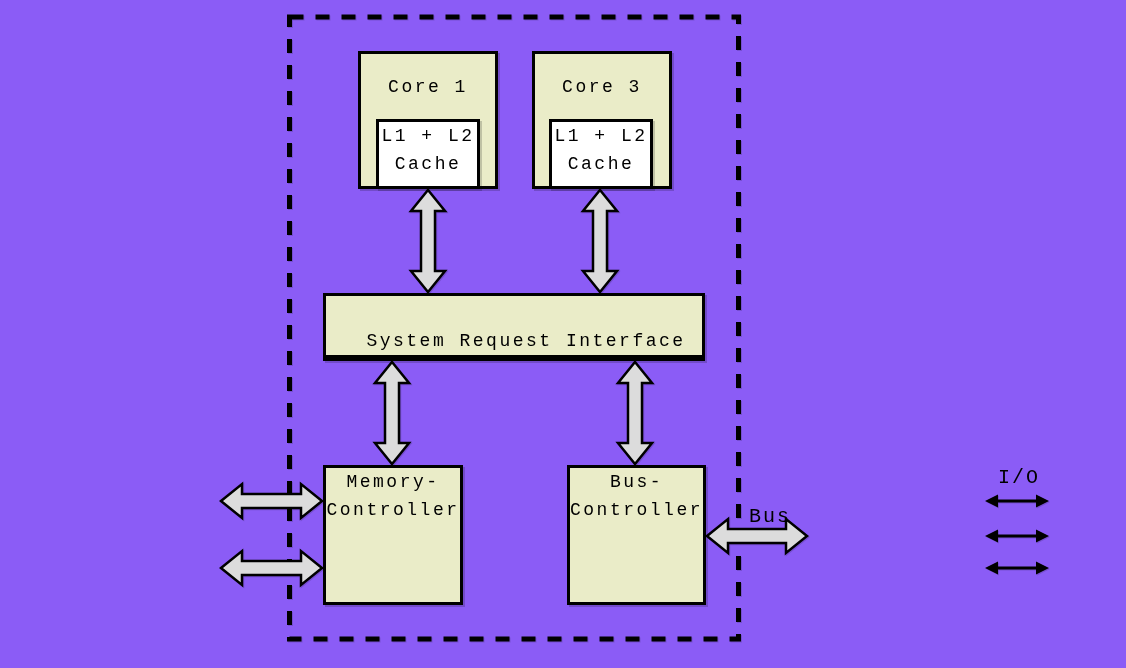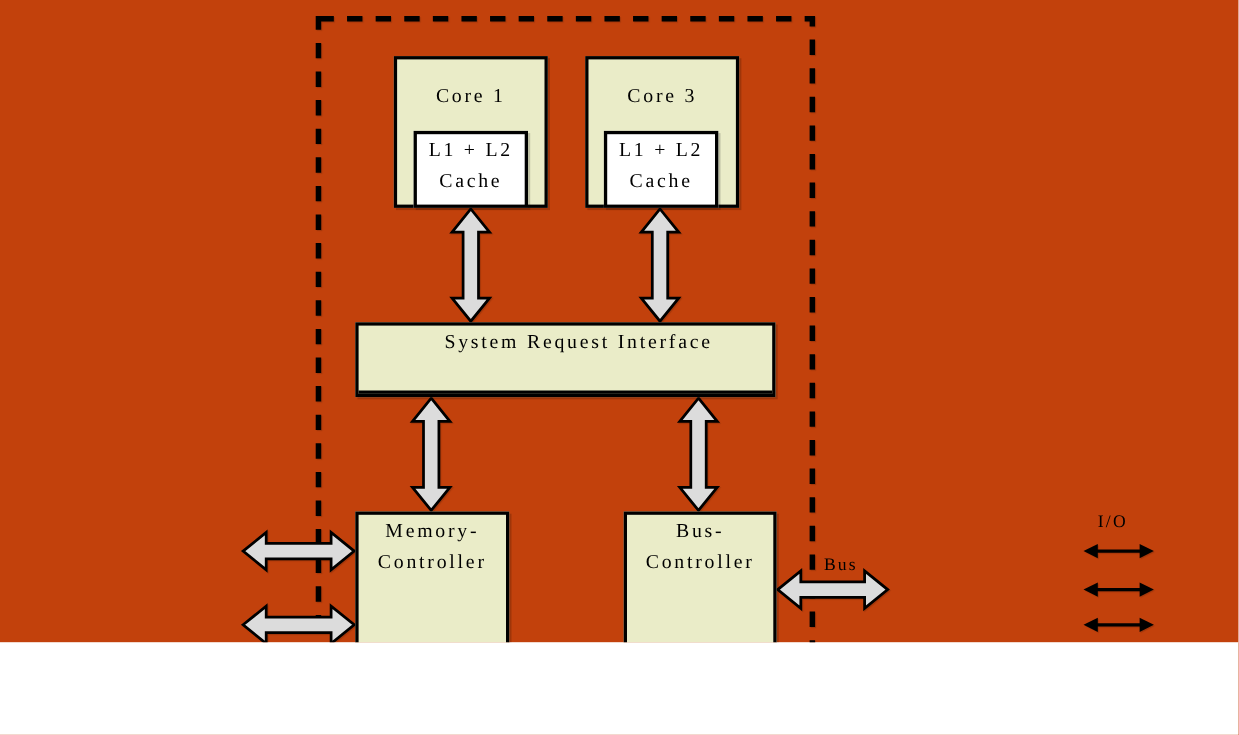--- a/index.html
+++ b/index.html
@@ -1,35 +1,35 @@
 <!DOCTYPE html>
 <html><head>
 <meta charset="utf-8">
 <style>
   html,body { margin:0; padding:0; background:#ffffff; }
   .stage {
-    position:relative; width:1126px; height:584px; background:#c2410c;
-    font-family:Liberation Serif, serif; overflow:hidden;
+    position:relative; width:1126px; height:668px; background:#8b5cf6;
+    font-family:Liberation Mono, monospace; overflow:hidden;
   }
   .node {
     position:absolute; box-sizing:border-box;
     background:#eaecc8; border:3px solid #000;
     box-shadow:2px 2px 0 rgba(0,0,0,0.18);
   }
   .node.white { background:#ffffff; }
   .lbl {
     font-size:18px; letter-spacing:2.5px; color:#000;
     white-space:nowrap; line-height:28px; text-align:center;
   }
   .fill-center { display:flex; align-items:center; justify-content:flex-start; flex-direction:column; width:100%; height:100%; }
   .toplabel { position:absolute; left:0; top:0; width:100%; height:66px; display:flex; align-items:center; justify-content:center; }
   .stackbox { display:flex; flex-direction:column; padding:0; }
-  .stackbox .row { flex:1; display:flex; align-items:flex-start; justify-content:center;padding-left:24px; }
+  .stackbox .row { flex:1; display:flex; align-items:flex-end; justify-content:center;padding-left:24px; }
   .stackbox .row.first { border-bottom:3px solid #000; }
-  .floating { position:absolute; font-size:16px; letter-spacing:2px; color:#000; white-space:nowrap; }
+  .floating { position:absolute; font-size:20px; letter-spacing:2px; color:#000; white-space:nowrap; }
   svg.overlay { position:absolute; left:0; top:0; pointer-events:none;
     filter:drop-shadow(1.5px 1.5px 0 rgba(0,0,0,0.15)); }
 </style>
 </head>
 <body>
 
 <div class="stage">
 
   <svg class="overlay" width="1126" height="668" viewBox="0 0 1126 668">
 

